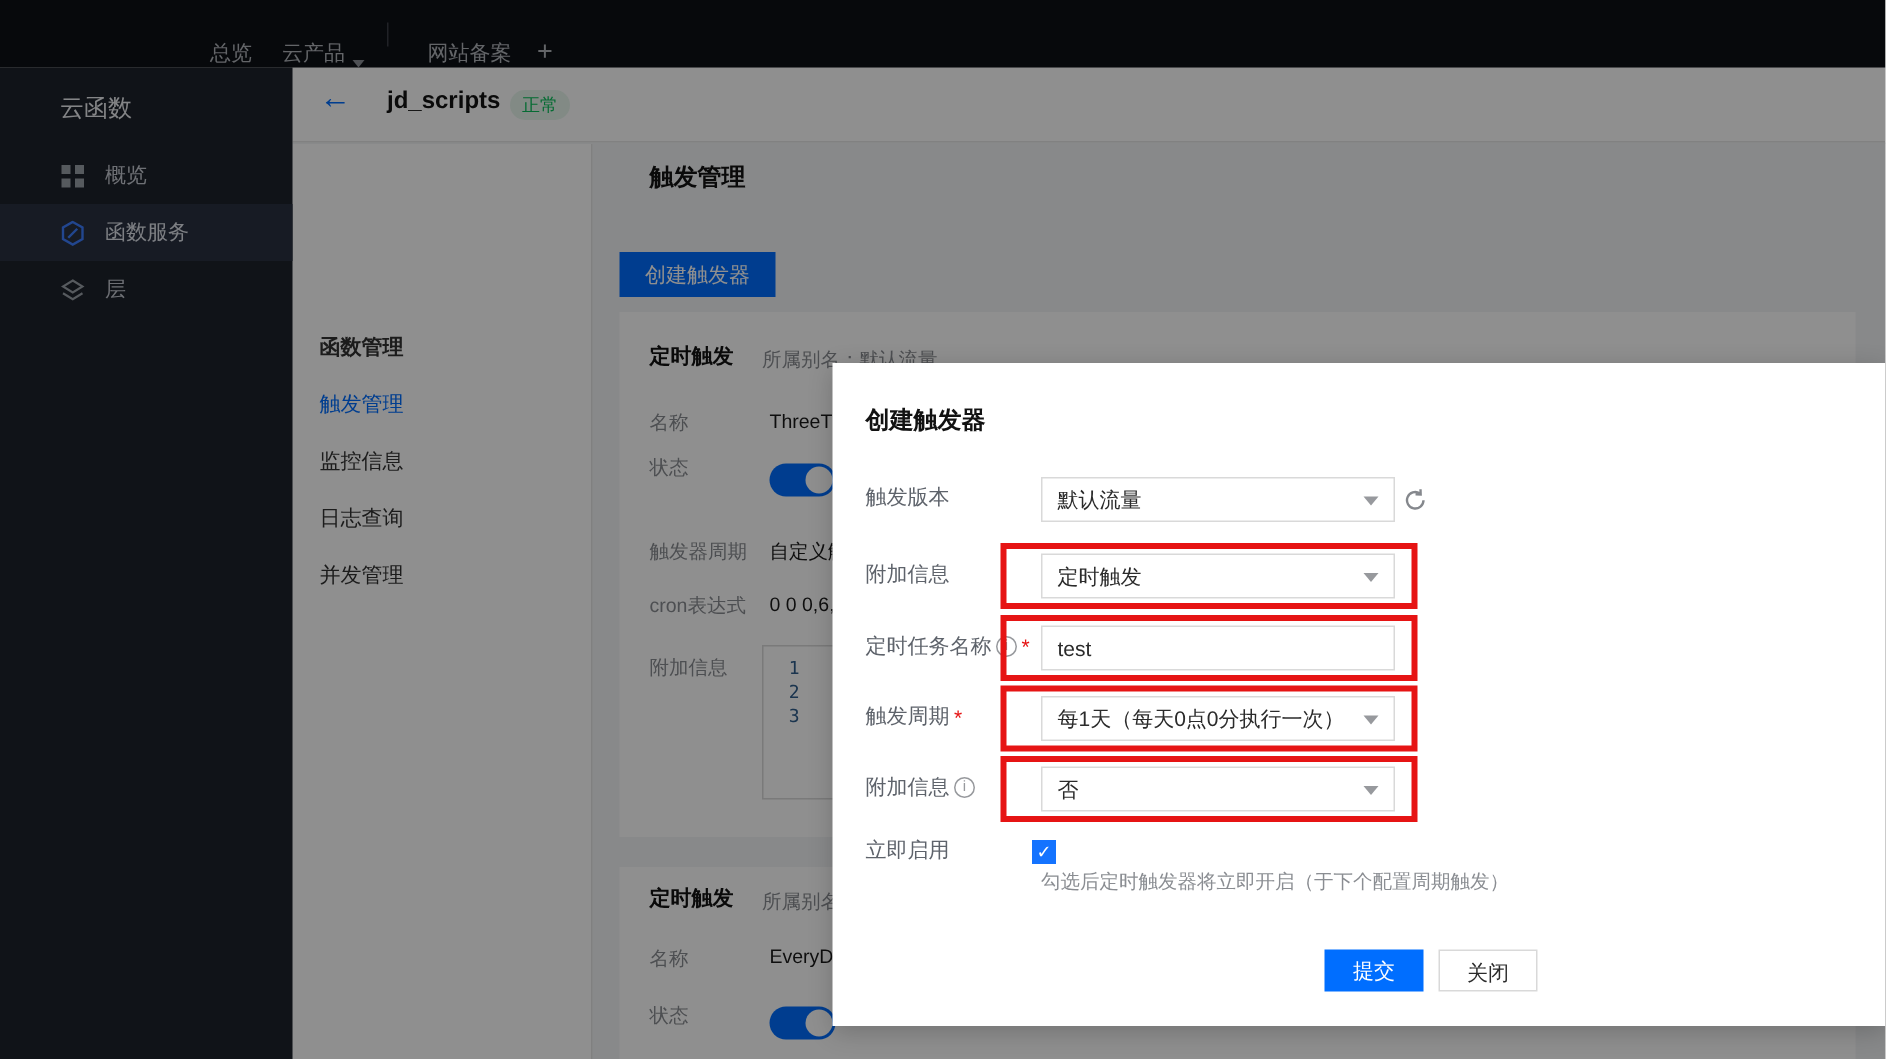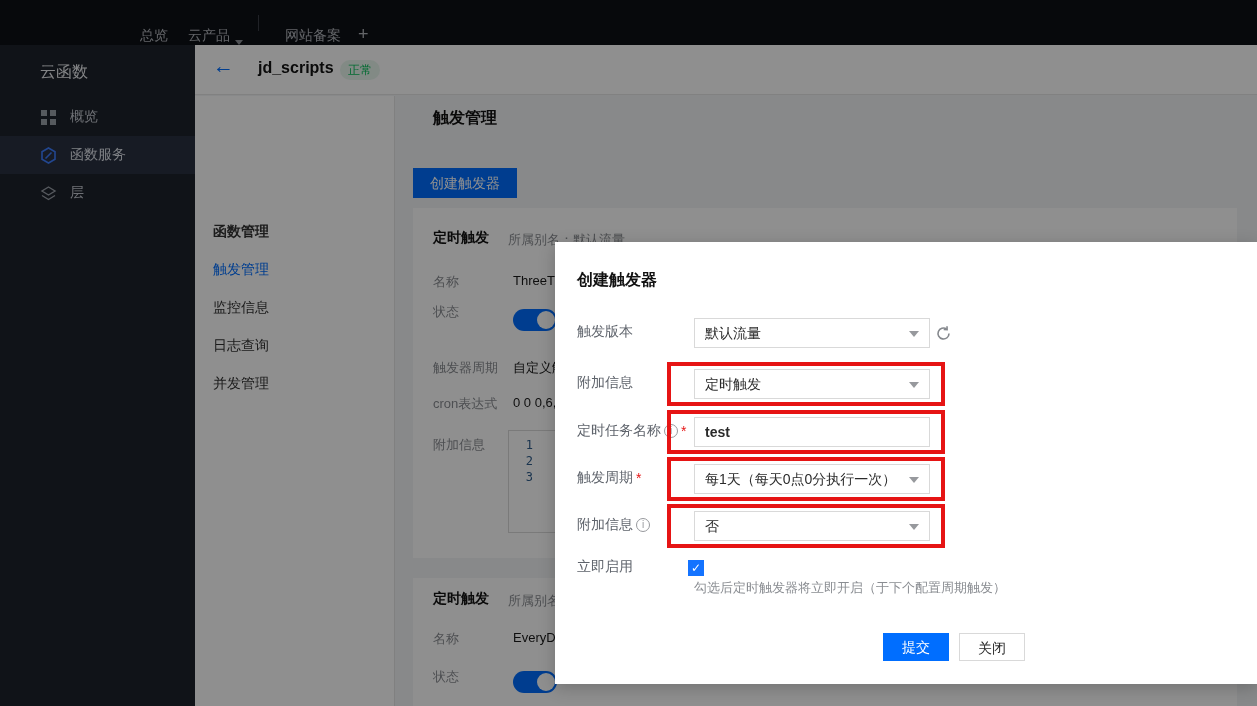--- a/index.html
+++ b/index.html
@@ -60,21 +60,21 @@
   .m-title { position:absolute; left:22px; top:28px; font-size:16px; font-weight:bold; color:#121212; }
   .m-label { position:absolute; left:22px; font-size:14px; color:#5e636b; display:flex; align-items:center; gap:3px; }
   .req { color:#e61414; font-size:14px; }
   .info-ic { width:14px; height:14px; border:1px solid #97999d; border-radius:50%; color:#97999d; font-size:10px; line-height:12px; text-align:center; display:inline-block; font-style:normal; }
   .m-ctrl { position:absolute; left:139px; width:236px; height:30px; border:1px solid #d9d9d9; background:#fff; font-size:14px; color:#2b2b2b; line-height:28px; padding-left:10px; cursor:pointer; }
   .m-ctrl .chev { position:absolute; right:10px; top:12px; width:0; height:0; border-left:5px solid transparent; border-right:5px solid transparent; border-top:6px solid #97999d; }
   .m-input { position:absolute; left:139px; width:236px; height:30px; border:1px solid #d9d9d9; font-size:14px; color:#2b2b2b; padding-left:10px; outline:none; font-family:inherit; }
   .hl-rect { position:absolute; left:112px; width:278px; height:44px; border:4px solid #e61414; pointer-events:none; z-index:5; }
   .r1c { top:76px;padding-left:10px; } .r1l { top:81px; }
   .r2c { top:127px; } .r2l { top:132px; } .r2h { top:120px; }
-  .r3c { top:175px;font-weight:bold; } .r3l { top:180px; } .r3h { top:168px; }
+  .r3c { top:175px; } .r3l { top:180px; } .r3h { top:168px; }
   .r4c { top:222px; } .r4l { top:227px; } .r4h { top:215px; }
   .r5c { top:269px; } .r5l { top:274px; } .r5h { top:262px; }
   .refresh-btn { position:absolute; left:380px; top:83px; width:17px; height:17px; cursor:pointer; }
   .checkbox { position:absolute; left:133px; top:318px; width:16px; height:16px; background:#1473ff; color:#fff; font-size:12px; line-height:16px; text-align:center; cursor:pointer; }
   .r6l { top:316px; }
   .m-helper { position:absolute; left:139px; top:337px; font-size:13px; color:#8a8d92; }
   .btn { position:absolute; top:391px; width:66px; height:28px; font-size:14px; text-align:center; line-height:28px; cursor:pointer; }
   .btn-submit { left:328px; background:#006eff; color:#fff; }
   .btn-close { left:404px; background:#fff; color:#2b2b2b; border:1px solid #d9d9d9; }
 </style>

